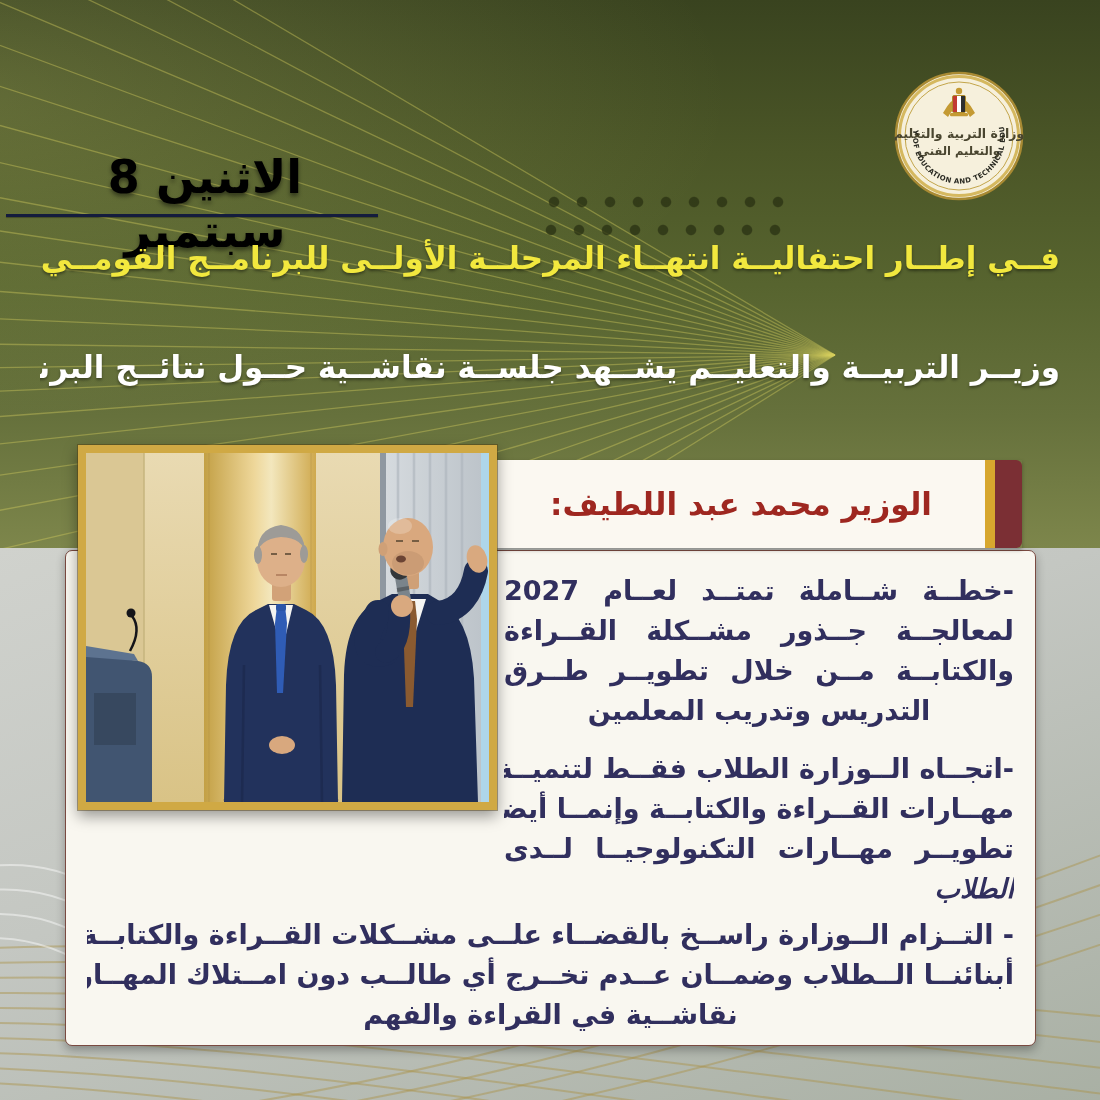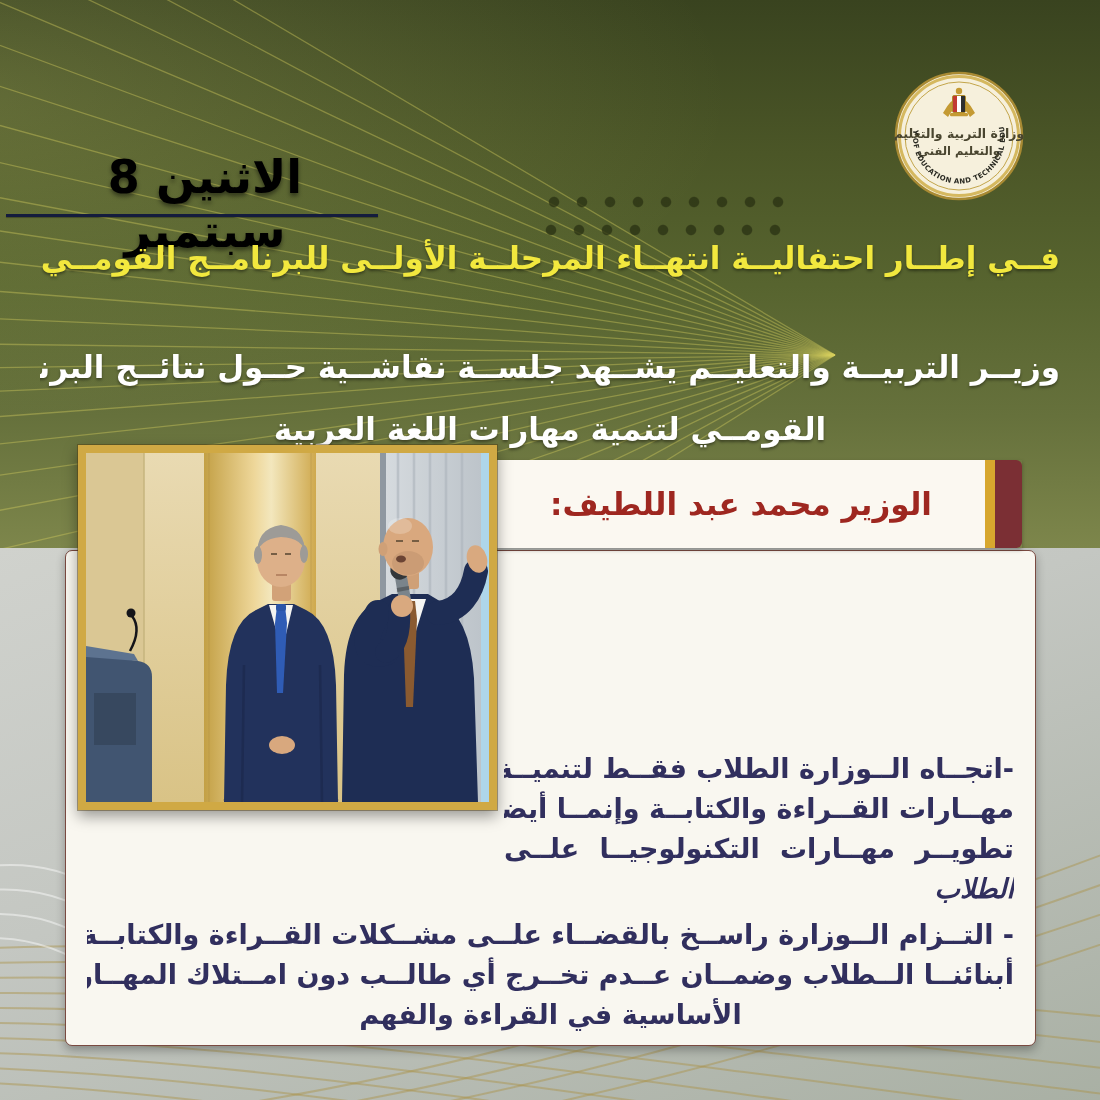--- a/index.html
+++ b/index.html
@@ -181,34 +181,39 @@
       </text>
     </svg>
   </div>
 
   <div class="headline headline-yellow" dir="rtl" data-last-align="center">
       <div class="ln">فــي إطــار احتفاليــة انتهــاء المرحلــة الأولــى للبرنامــج القومــي لتنميــة</div>
     </div>
 
   <div class="headline headline-white" dir="rtl" data-last-align="center">
       <div class="ln">وزيــر التربيــة والتعليــم يشــهد جلســة نقاشــية حــول نتائــج البرنامــج</div>
-      <div class="ln">القومــي لتنمية مهارات اللغة العربية</div>
     </div>
 
   <div class="statement-box">
+    <div class="stmt stmt-1" dir="rtl" data-last-align="center">
+        <div class="ln">-خطــة شــاملة تمتــد لعــام 2027</div>
+        <div class="ln">لمعالجــة جــذور مشــكلة القــراءة</div>
+        <div class="ln">والكتابــة مــن خلال تطويــر طــرق</div>
+        <div class="ln">التدريس وتدريب المعلمين</div>
+      </div>
     <div class="stmt stmt-2" dir="rtl" data-last-align="right">
         <div class="ln">-اتجــاه الــوزارة الطلاب فقــط لتنميــة</div>
         <div class="ln">مهــارات القــراءة والكتابــة وإنمــا أيضــا</div>
-        <div class="ln">تطويــر مهــارات التكنولوجيــا علــى</div>
+        <div class="ln">تطويــر مهــارات التكنولوجيــا لــدى</div>
         <div class="ln">الطلاب</div>
       </div>
     <div class="stmt stmt-3" dir="rtl" data-last-align="center">
         <div class="ln">- التــزام الــوزارة راســخ بالقضــاء علــى مشــكلات القــراءة والكتابــة بيــن</div>
         <div class="ln">أبنائنــا الــطلاب وضمــان عــدم تخــرج أي طالــب دون امــتلاك المهــارات</div>
-        <div class="ln">الأساسية في القراءة والفهم</div>
+        <div class="ln">نقاشــية في القراءة والفهم</div>
       </div>
   </div>
 
   <div class="banner">
     <div class="cream">الوزير محمد عبد اللطيف:</div>
     <div class="gold"></div>
     <div class="maroon"></div>
   </div>
 
   <div class="photo">

